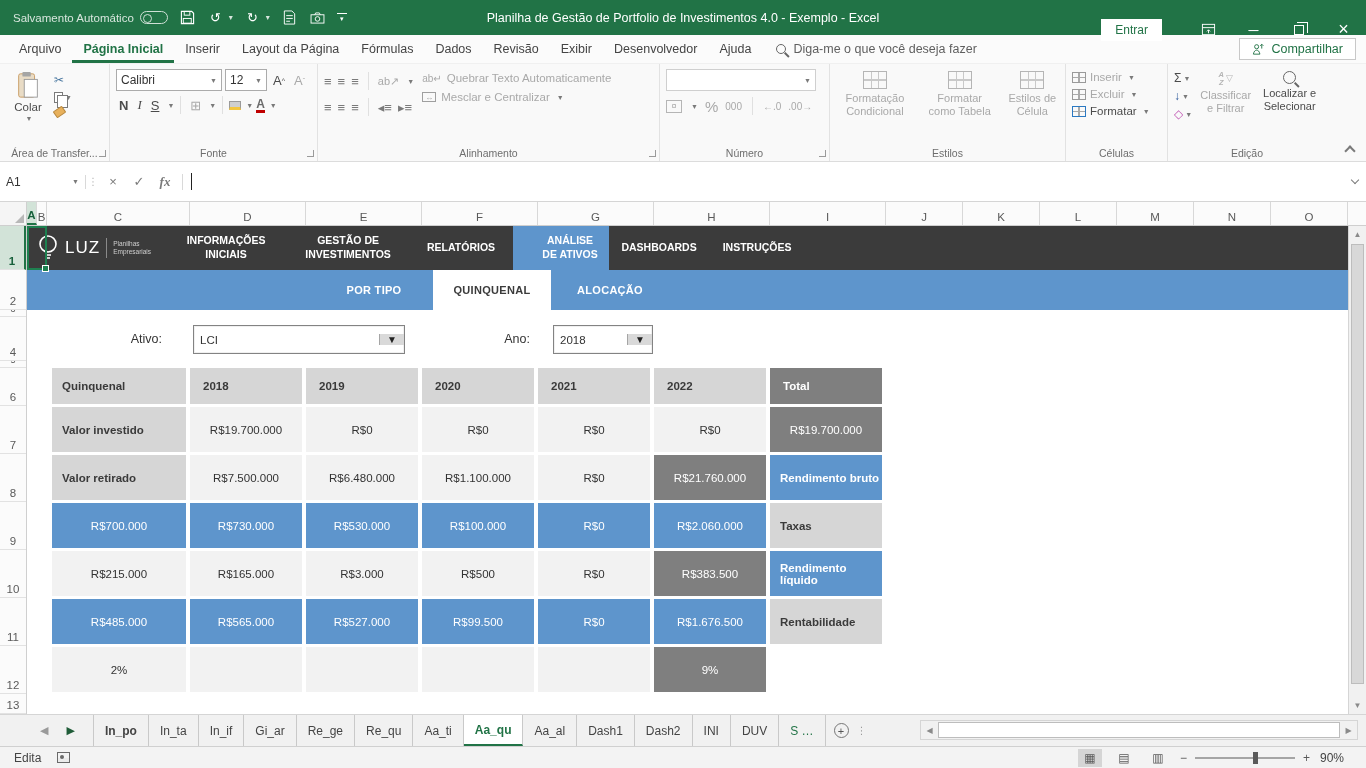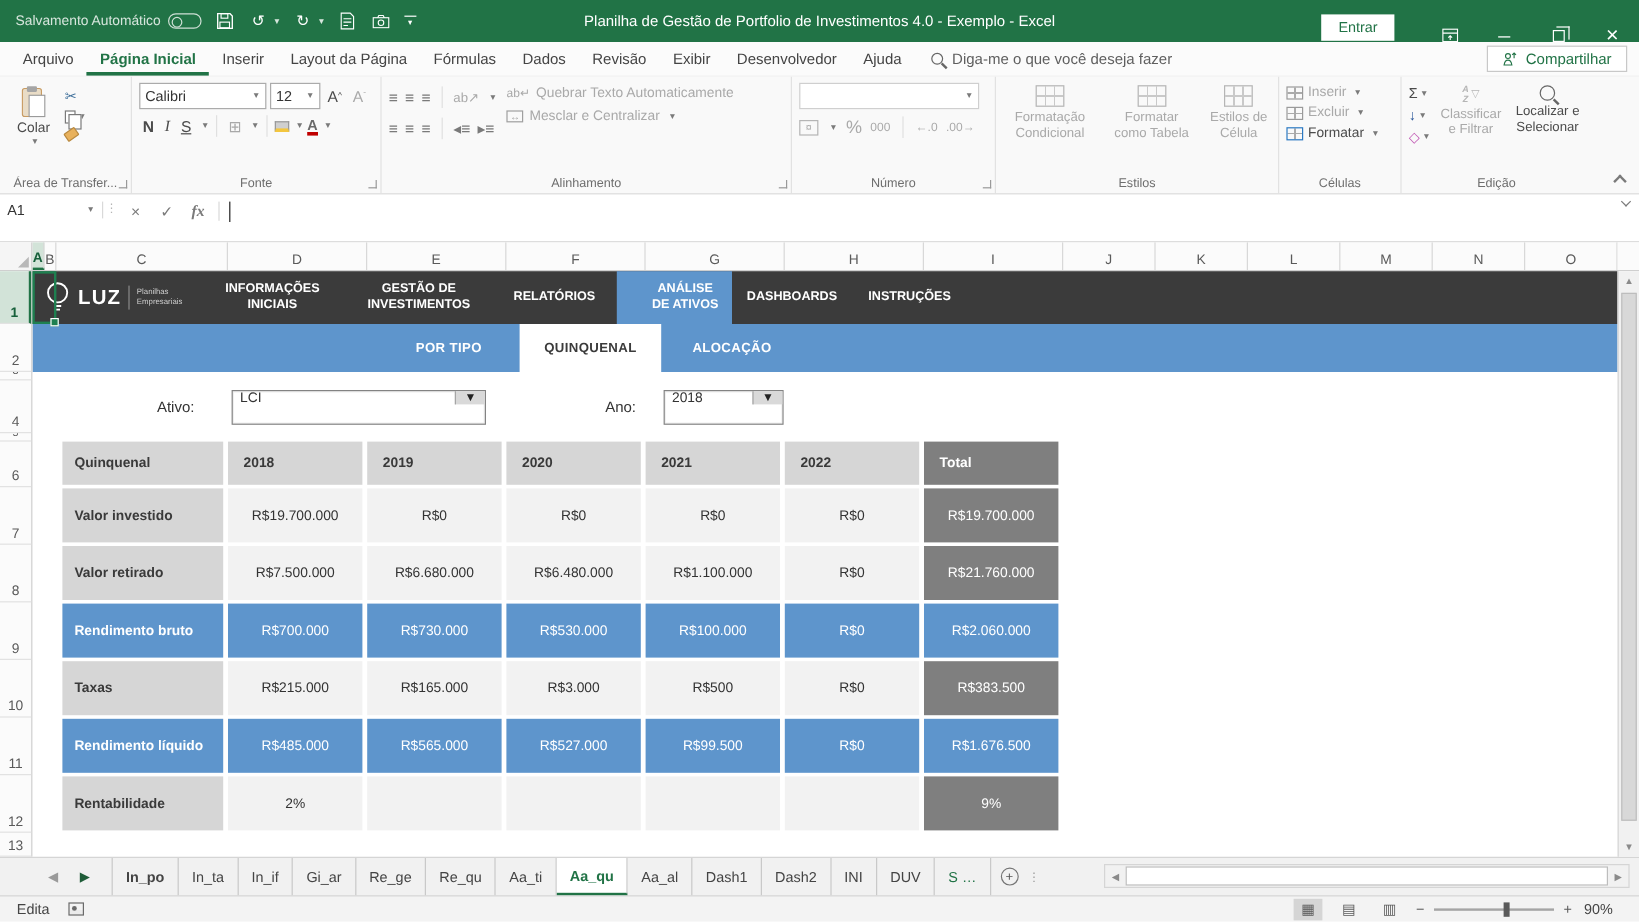--- a/index.html
+++ b/index.html
@@ -9,21 +9,21 @@
   
   .titlebar { height:35px; background:#217346; display:flex; align-items:center; color:#fff; position:relative; }
   .qat { display:flex; align-items:center; gap:11px; padding-left:13px; }
   .autosave { display:flex; align-items:center; gap:6px; font-size:11.5px; color:#d7e6dd; }
   .toggle { width:28px; height:13px; border:1px solid #cfe0d6; border-radius:7px; position:relative; }
   .toggle::after { content:""; position:absolute; left:2px; top:2px; width:7px; height:7px; border:1px solid #cfe0d6; border-radius:50%; }
   .qat-ic { width:17px; height:17px; display:flex; align-items:center; justify-content:center; color:#fff; font-size:13px; }
   .mini-dd { font-size:8px; color:#d7e6dd; margin-left:-6px; }
   .qat-chev { width:10px; border-top:1.5px solid #fff; padding-top:1px; font-size:7px; text-align:center; }
   .tb-title { position:absolute; left:50%; transform:translateX(-50%); font-size:12.5px; white-space:nowrap; }
-  .tb-right { margin-left:auto; display:flex; align-items:flex-start; height:100%;margin-top:24px; }
+  .tb-right { margin-left:auto; display:flex; align-items:center; height:100%;margin-top:24px; }
   .signin { background:#fff; color:#217346; font-size:12px; padding:4px 14px; margin-right:24px; cursor:pointer; }
   .winbtn { width:45px; height:100%; display:flex; align-items:center; justify-content:center; color:#fff; font-size:14px; }
   .restore-ic { width:10px; height:10px; border:1px solid #fff; position:relative; }
   .restore-ic::after { content:""; position:absolute; left:2px; top:-4px; width:10px; height:10px; border:1px solid #fff; border-left:none; border-bottom:none; }
 
   
   .menubar { height:29px; background:#fbfbfb; display:flex; align-items:stretch; padding-left:8px; border-bottom:1px solid #f0f0f0; }
   .mtab { display:flex; align-items:center; padding:0 11px; font-size:12.5px; color:#444; cursor:pointer; }
   .mtab.active { color:#217346; border-bottom:3px solid #217346; font-weight:bold; padding-top:3px; }
   .tellme { display:flex; align-items:center; gap:7px; margin-left:14px; color:#5f5f5f; font-size:12.5px; }
@@ -81,21 +81,21 @@
   .cellgrid.blue { border-color:#2b79c2; }
 
   .edit-wrap { display:flex; gap:8px; padding-top:2px; }
   .edit-mini { display:flex; flex-direction:column; gap:4px; font-size:12px; }
   .edit-mini > span { display:flex; align-items:center; }
   .edit-btn { display:flex; flex-direction:column; align-items:center; gap:3px; font-size:11px; line-height:1.2; text-align:center; }
   .az { display:inline-flex; flex-direction:column; font-size:7.5px; font-weight:bold; color:#b5b5b5; line-height:1; }
   .ribbon-collapse { position:absolute; right:12px; bottom:6px; width:8px; height:8px; border-left:2px solid #7a7a7a; border-top:2px solid #7a7a7a; transform:rotate(45deg); }
 
   
-  .formula-row { height:40px; display:flex; align-items:flex-start; background:#fff; border-bottom:1px solid #d5d5d5; padding:6px 0; }
+  .formula-row { height:40px; display:flex; align-items:center; background:#fff; border-bottom:1px solid #d5d5d5; padding:6px 0; }
   .namebox { width:86px; display:flex; align-items:center; padding:0 6px; border-right:1px solid #d9d9d9; font-size:12px; color:#333; }
   .namebox .dd { margin-left:auto; }
   .fx-dots { width:14px; display:flex; align-items:center; justify-content:center; color:#b5b5b5; font-size:10px; }
   .fbar-btns { display:flex; align-items:center; gap:0; border-right:1px solid #d9d9d9; padding-right:4px; }
   .fbar-btn { width:26px; text-align:center; color:#7a7a7a; font-size:13px; }
   .fx-it { font-style:italic; font-family:"Liberation Serif", serif; font-weight:bold; }
   .formula-input { flex:1; display:flex; align-items:center; padding-left:8px; }
   .caret { width:1px; height:17px; background:#222; }
   .fbar-chev { width:22px; display:flex; align-items:center; justify-content:center; }
   .chev-dn { width:6px; height:6px; border-left:1.5px solid #7a7a7a; border-top:1.5px solid #7a7a7a; transform:rotate(225deg); margin-top:-3px; }
@@ -110,36 +110,36 @@
 
   
   .sheet { position:relative; height:488px; background:#fff; }
   .gutter { position:absolute; left:0; top:0; width:27px; height:100%; background:#fbfbfb; border-right:1px solid #cfcfcf; z-index:5; }
   .rh { display:flex; align-items:flex-end; justify-content:center; font-size:11.5px; color:#5a5a5a; border-bottom:1px solid #e2e2e2; overflow:hidden; padding-bottom:2px; }
   .rh.sel { background:#d2e3d8; color:#17603b; border-right:2px solid #217346; font-weight:bold; }
   .content { position:absolute; left:27px; top:0; width:1321px; height:100%; }
 
   .navbar { position:absolute; left:0; top:0; width:100%; height:44px; background:#3b3b3b; display:flex; align-items:stretch; color:#fff; }
   .logo { display:flex; align-items:center; gap:6px; padding:0 14px 0 10px; }
-  .logo-name { font-size:17px; font-weight:bold; letter-spacing:1px;text-align:center; }
+  .logo-name { font-size:17px; font-weight:normal; letter-spacing:1px;text-align:center; }
   .logo-div { width:1px; height:20px; background:#8a8a8a; }
   .logo-sub { display:flex; flex-direction:column; font-size:6.5px; color:#cfcfcf; line-height:1.3; }
   .ntab { display:flex; align-items:center; justify-content:center; text-align:center; font-size:10.5px; font-weight:bold; line-height:1.3; padding:0 10px; max-width:125px; cursor:pointer; }
   .ntab.active { background:#5e95cc;padding-left:28px; }
 
   .bluebar { position:absolute; left:0; top:44px; width:100%; height:40px; background:#5e95cc; display:flex; align-items:stretch; color:#fff; }
   .stab { display:flex; align-items:center; justify-content:center; width:118px; font-size:11px; font-weight:bold; letter-spacing:.3px; cursor:pointer; }
   .stab.active { background:#fff; color:#3b3b3b; }
 
   .sel-a1 { position:absolute; left:0; top:0; width:20px; height:44px; border:2px solid #1e8050; z-index:6; }
   .sel-a1::after { content:""; position:absolute; right:-4px; bottom:-4px; width:5px; height:5px; background:#1e8050; border:1px solid #fff; }
 
   .filter-row { position:absolute; left:0; top:91px; width:100%; height:44px; }
   .flabel { position:absolute; top:0; height:44px; display:flex; align-items:center; justify-content:flex-end; font-size:12.5px; color:#333; }
-  .fdd { position:absolute; top:8px; height:29px; background:#fff; border:1px solid #838383; box-shadow:inset 0 0 0 1px #f0f0f0; display:flex; align-items:flex-start; font-size:11.5px; }
+  .fdd { position:absolute; top:8px; height:29px; background:#fff; border:1px solid #838383; box-shadow:inset 0 0 0 1px #f0f0f0; display:flex; align-items:center; font-size:11.5px; }
   .fdd-val { flex:1; display:flex; align-items:center; padding-left:6px; }
   .fdd-btn { width:25px; background:#d9d9d9; border-left:1px solid #a5a5a5; display:flex; align-items:center; justify-content:center; font-size:10px; color:#222; }
 
   .ptable { position:absolute; left:25px; top:142px; display:grid; grid-template-columns:134px repeat(6, 112px); grid-auto-rows:auto; column-gap:4px; row-gap:3px; font-size:11.5px; }
   .tc { display:flex; align-items:center; height:45px; }
   .tc.hd { height:36px; }
   .lbl { background:#d6d6d6; color:#3a3a3a; font-weight:bold; padding-left:10px; }
   .yr { background:#d6d6d6; color:#3a3a3a; font-weight:bold; padding-left:13px; }
   .val { background:#f2f2f2; color:#333; justify-content:center; }
   .tot { background:#7f7f7f; color:#fff; justify-content:center; }
@@ -568,21 +568,20 @@
         <div class="tc lbl">Valor investido</div>
         <div class="tc val">R$19.700.000</div>
         <div class="tc val">R$0</div>
         <div class="tc val">R$0</div>
         <div class="tc val">R$0</div>
         <div class="tc val">R$0</div>
         <div class="tc tot">R$19.700.000</div>
 
         <div class="tc lbl">Valor retirado</div>
         <div class="tc val">R$7.500.000</div>
-        <div class="tc val">R$6.680.000</div>
         <div class="tc val">R$6.480.000</div>
         <div class="tc val">R$1.100.000</div>
         <div class="tc val">R$0</div>
         <div class="tc tot">R$21.760.000</div>
 
         <div class="tc lbl blue-row">Rendimento bruto</div>
         <div class="tc val blue-row">R$700.000</div>
         <div class="tc val blue-row">R$730.000</div>
         <div class="tc val blue-row">R$530.000</div>
         <div class="tc val blue-row">R$100.000</div>

